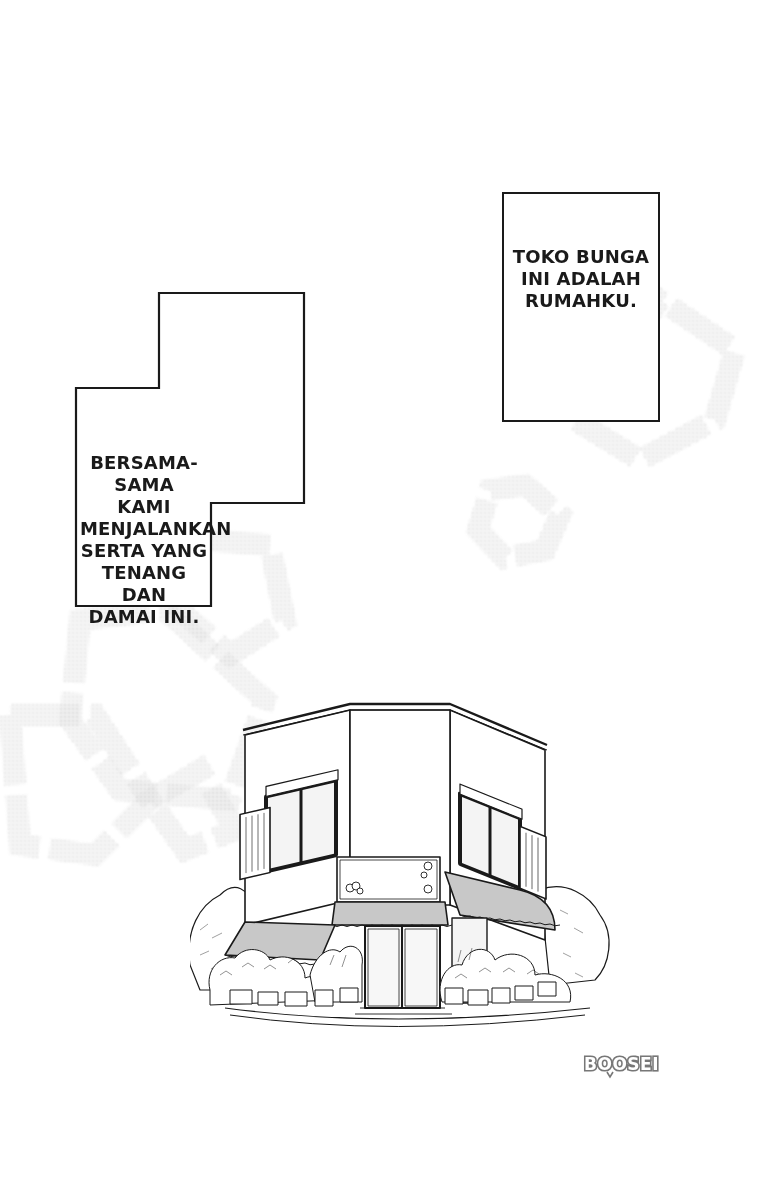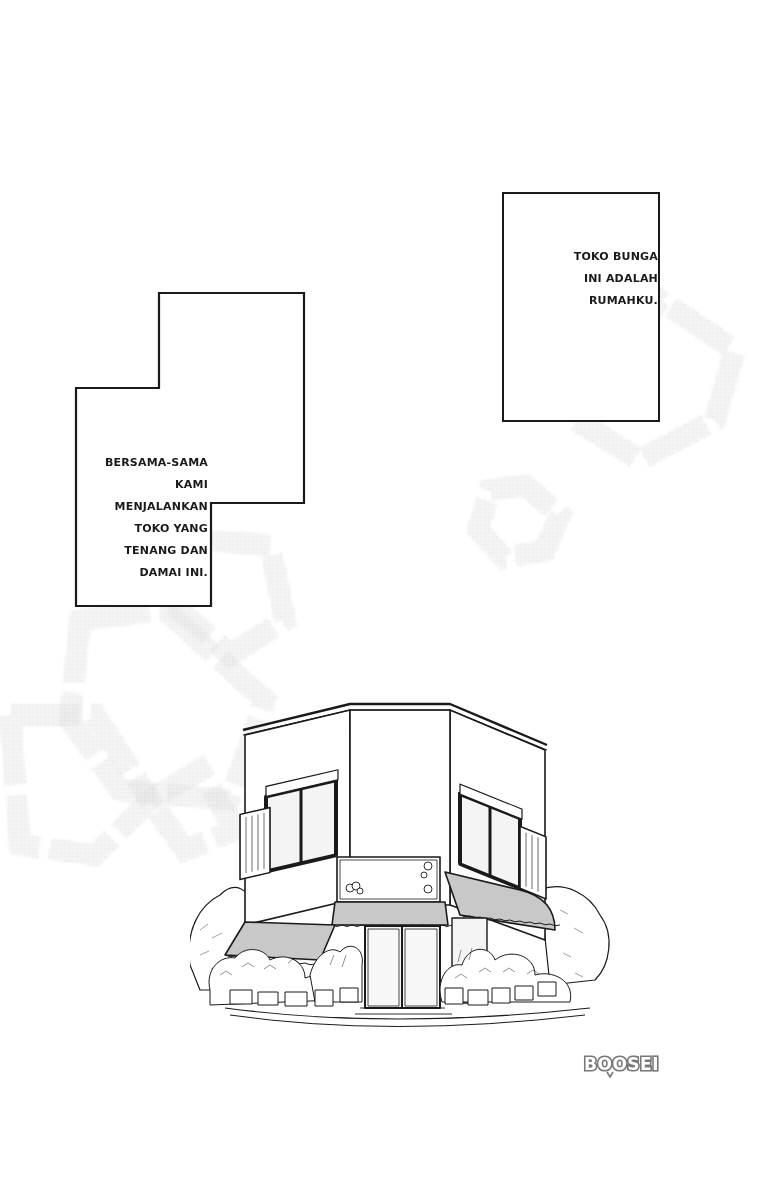--- a/index.html
+++ b/index.html
@@ -14,25 +14,25 @@
   .tone-layer { position: absolute; inset: 0; }
   .caption {
     position: absolute;
     background: #fff;
     border: 2px solid #1a1a1a;
     box-sizing: border-box;
   }
   .cap-text {
     font-family: "DejaVu Sans", sans-serif;
     font-weight: bold;
-    font-size: 11px;
+    font-size: 18px;
     line-height: 22px;
     letter-spacing: 0.2px;
     color: #1a1a1a;
-    text-align: right;
+    text-align: center;
     white-space: pre-line;
     position: absolute;
   }
   .l-shape { position: absolute; }
   .building { position: absolute; left: 195px; left: 190px; top: 690px; }
   .watermark {
     position: absolute; left: 580px; top: 1050px;
   }
   .wm-text {
     font-family: "DejaVu Sans", sans-serif;
@@ -78,21 +78,21 @@
 INI ADALAH
 RUMAHKU.</div>
   </div>
 
   <svg class="l-shape" style="left:74px; top:291px;" width="233" height="318" viewBox="0 0 233 318">
     <polygon points="85,2 230,2 230,212 137,212 137,315 2,315 2,97 85,97" fill="#ffffff" stroke="#1a1a1a" stroke-width="2.2"></polygon>
   </svg>
   <div class="cap-text" style="left:80px; width:128px; top:452px;">BERSAMA-SAMA
 KAMI
 MENJALANKAN
-TOKO YANG
+SERTA YANG
 TENANG DAN
 DAMAI INI.</div>
 
   <svg class="building" width="440" height="350" viewBox="0 0 440 350">
     <g stroke="#1a1a1a" stroke-width="1.6" fill="#ffffff" stroke-linejoin="round">
 
       <path d="M35,318 Q200,340 400,318" fill="none" stroke-width="1.2"></path>
       <path d="M40,325 Q200,348 395,325" fill="none" stroke-width="1"></path>
 
       <g fill="#ffffff" stroke-width="1.2">

